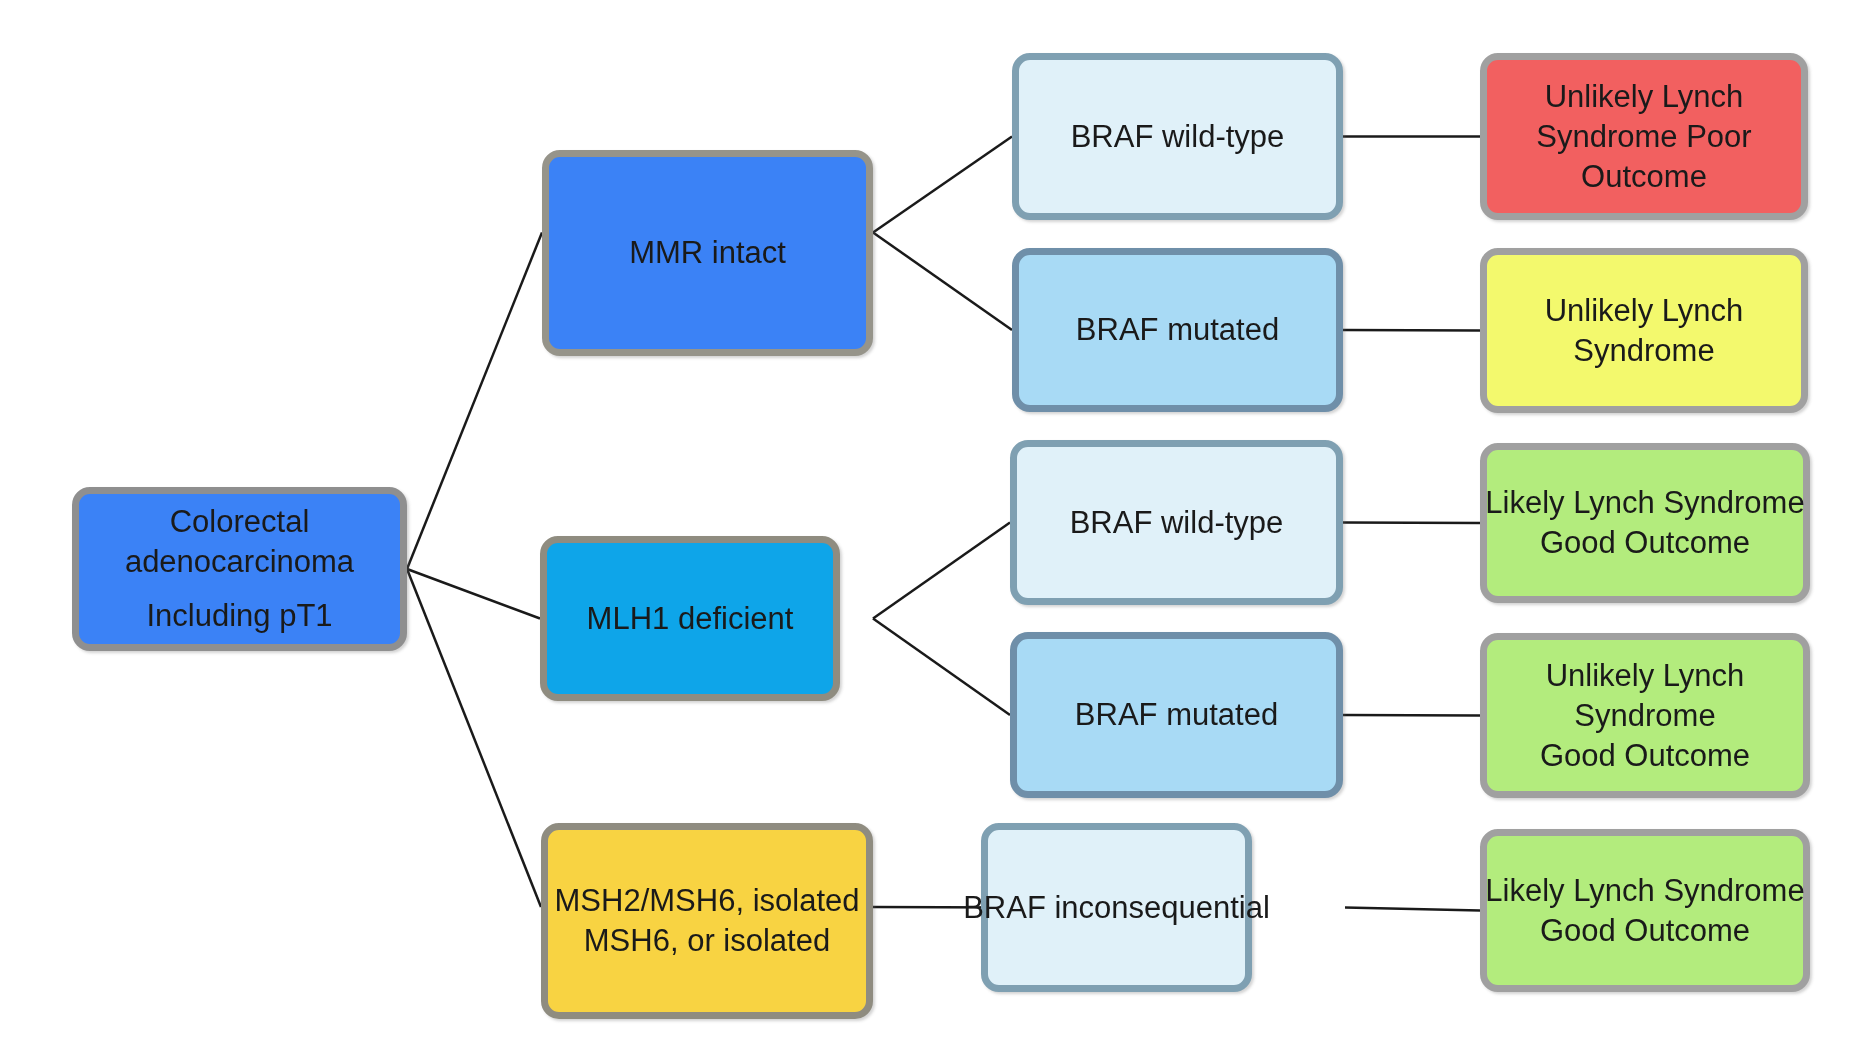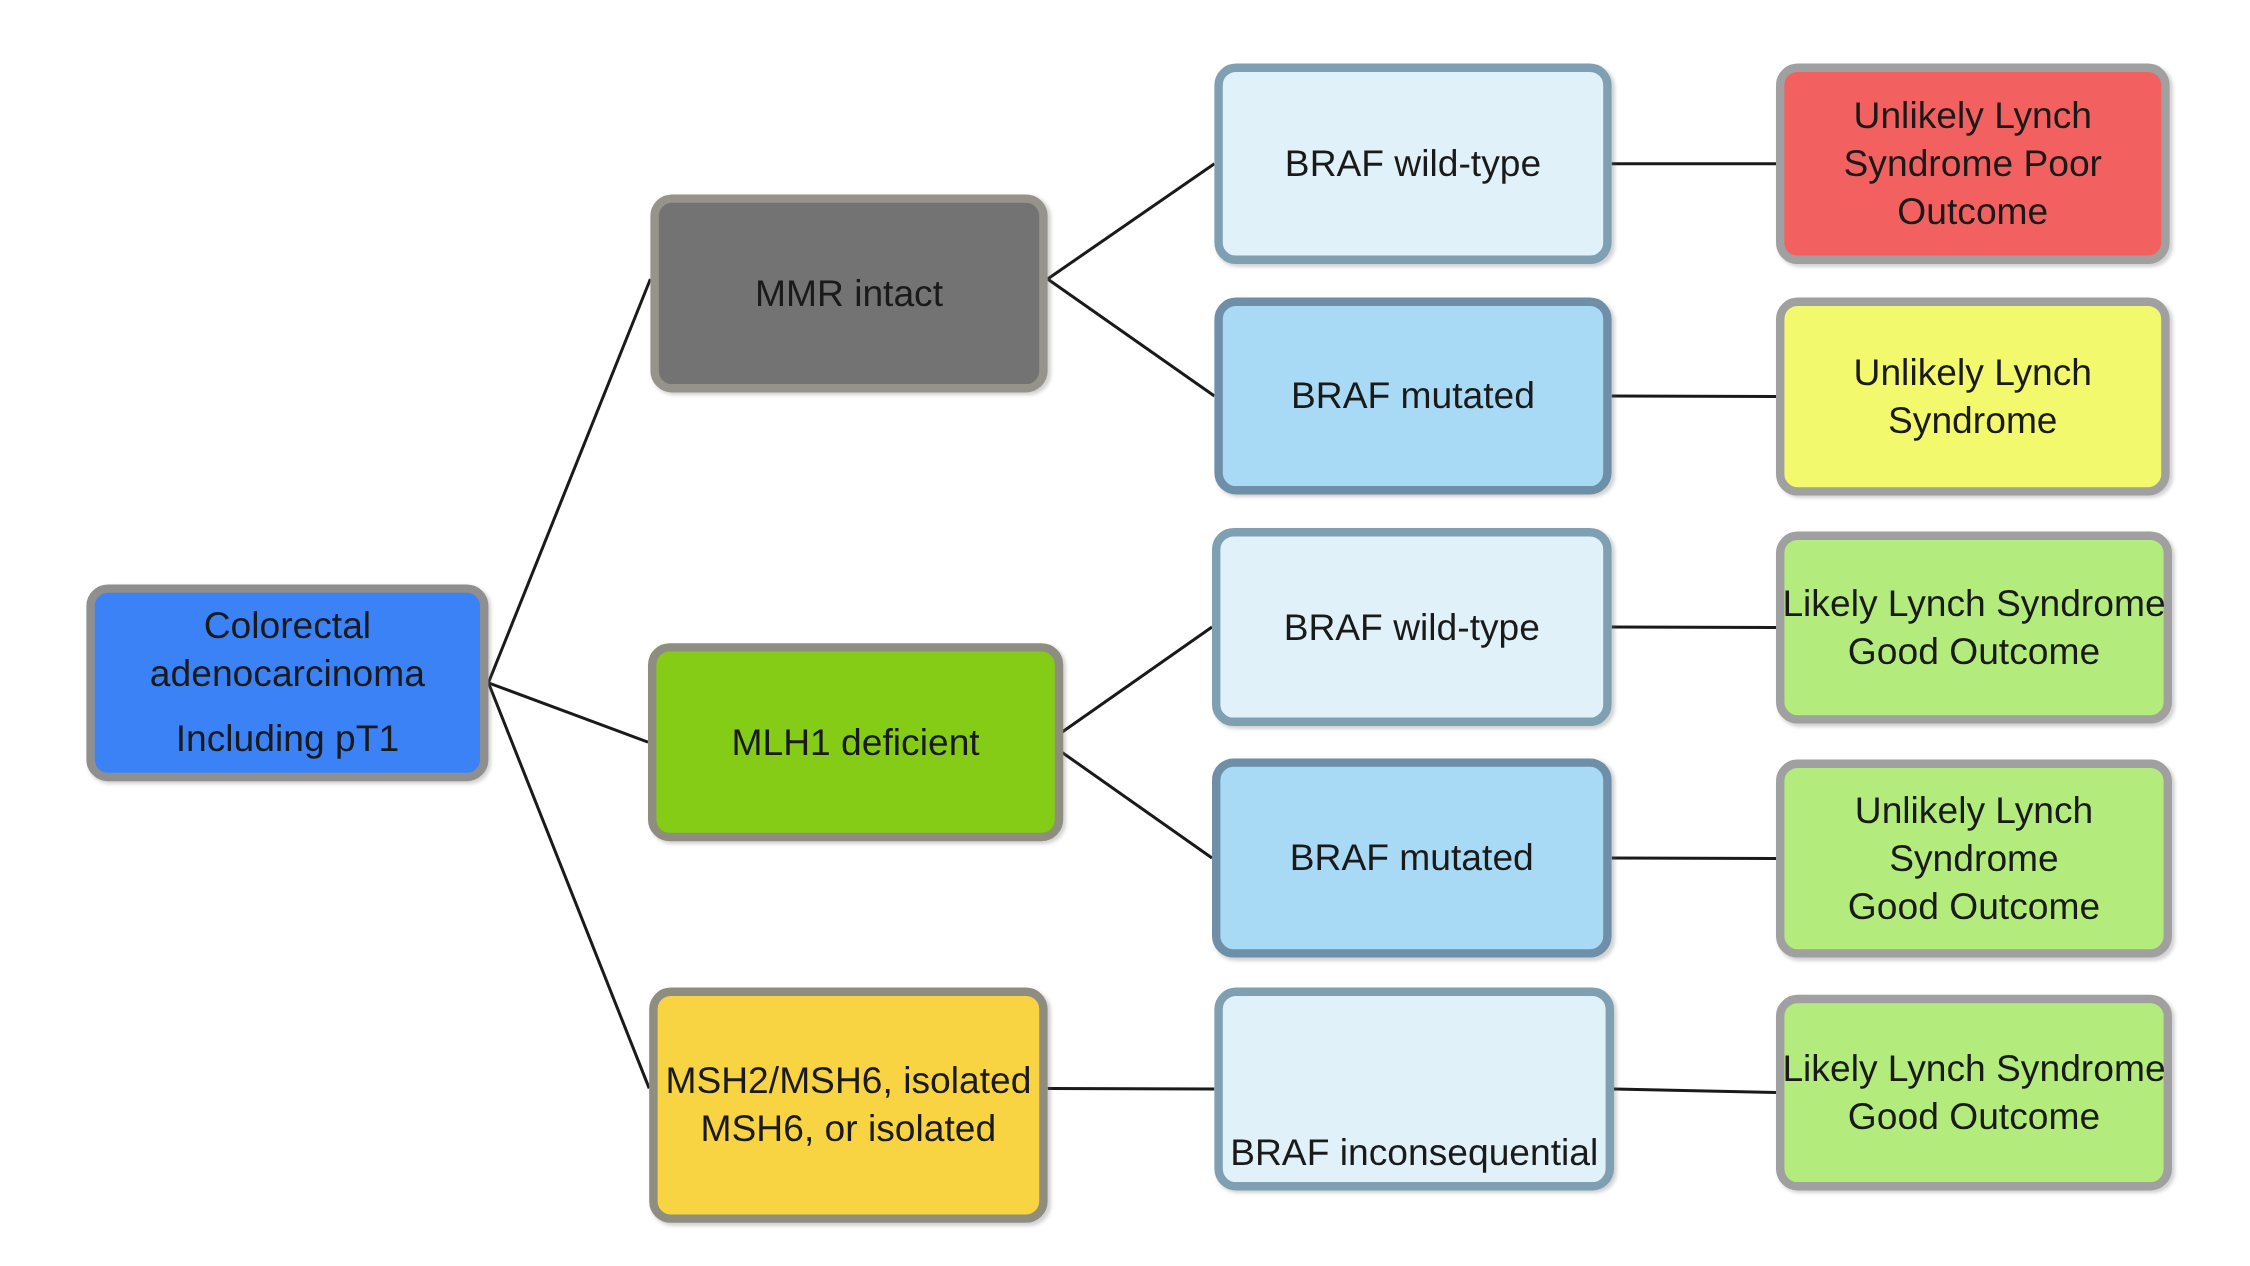--- a/index.html
+++ b/index.html
@@ -68,25 +68,25 @@
       <line x1="1343" y1="715" x2="1480" y2="715.5" stroke="#1A1A1A" stroke-width="2.5"></line>
       <line x1="1345" y1="907.5" x2="1480" y2="910.5" stroke="#1A1A1A" stroke-width="2.5"></line>
     </svg>
 
   <div class="node" id="n-root" style="left: 72px; top: 487px; width: 335px; height: 164px; background: #3b82f6; border-color: rgb(143, 143, 143);">
     <div class="ln">Colorectal</div>
     <div class="ln">adenocarcinoma</div>
     <div class="ln gap">Including pT1</div>
   </div>
 
-  <div class="node" id="n-mmr_intact" style="left: 542px; top: 150px; width: 331px; height: 165px; background: #737373; border-color: rgb(150, 148, 138); margin-top: 12px;">
+  <div class="node" id="n-mmr_intact" style="left: 542px; top: 150px; width: 331px; height: 206px; background: #3b82f6; border-color: rgb(150, 148, 138);">
     <div class="ln">MMR intact</div>
   </div>
 
-  <div class="node" id="n-mlh1_deficient" style="left: 540px; top: 536px; width: 346px; height: 165px; background: #84cc16; border-color: rgb(143, 140, 128);">
+  <div class="node" id="n-mlh1_deficient" style="left: 540px; top: 536px; width: 300px; height: 165px; background: #0ea5e9; border-color: rgb(143, 140, 128);">
     <div class="ln">MLH1 deficient</div>
   </div>
 
   <div class="node" id="n-msh2_deficient" style="left: 541px; top: 823px; width: 332px; height: 196px; background: rgb(248, 211, 66); border-color: rgb(143, 140, 128);">
     <div class="ln">MSH2/MSH6, isolated</div>
     <div class="ln">MSH6, or isolated</div>
   </div>
 
   <div class="node" id="n-braf_wildtype_mmr" style="left: 1012px; top: 53px; width: 331px; height: 167px; background: rgb(224, 241, 249); border-color: rgb(127, 160, 178);">
     <div class="ln">BRAF wild-type</div>
@@ -97,21 +97,21 @@
   </div>
 
   <div class="node" id="n-braf_wildtype_mlh1" style="left: 1010px; top: 440px; width: 333px; height: 165px; background: rgb(224, 241, 249); border-color: rgb(127, 160, 178);">
     <div class="ln">BRAF wild-type</div>
   </div>
 
   <div class="node" id="n-braf_mutated_mlh1" style="left: 1010px; top: 632px; width: 333px; height: 166px; background: rgb(168, 218, 245); border-color: rgb(111, 143, 169);">
     <div class="ln">BRAF mutated</div>
   </div>
 
-  <div class="node" id="n-braf_inconsequential" style="left: 1012px; top: 823px; width: 333px; height: 169px; background: rgb(224, 241, 249); border-color: rgb(127, 160, 178); justify-content: flex-end;">
+  <div class="node" id="n-braf_inconsequential" style="left: 981px; top: 823px; width: 271px; height: 169px; background: rgb(224, 241, 249); border-color: rgb(127, 160, 178);">
     <div class="ln">BRAF inconsequential</div>
   </div>
 
   <div class="node" id="n-outcome_unlikely_poor" style="left: 1480px; top: 53px; width: 328px; height: 167px; background: rgb(242, 96, 96); border-color: rgb(160, 160, 160);">
     <div class="ln">Unlikely Lynch</div>
     <div class="ln">Syndrome Poor</div>
     <div class="ln">Outcome</div>
   </div>
 
   <div class="node" id="n-outcome_unlikely_average" style="left: 1480px; top: 248px; width: 328px; height: 165px; background: rgb(243, 249, 109); border-color: rgb(160, 160, 160);">

